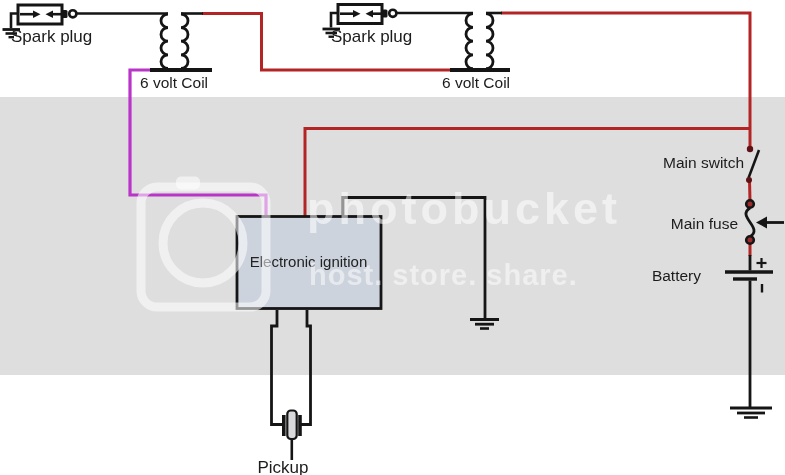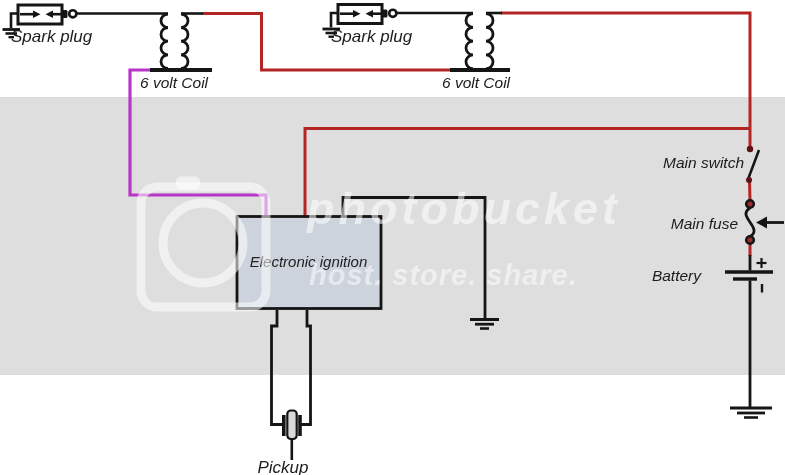--- a/index.html
+++ b/index.html
@@ -1,16 +1,16 @@
 <!DOCTYPE html>
 <html><head>
 <meta charset="utf-8">
 <style>
   html,body{margin:0;padding:0;background:#fff;}
-  .stage{width:785px;height:475px;position:relative;font-family:"Liberation Sans",sans-serif;font-style:italic;}
+  .stage{width:785px;height:475px;position:relative;font-family:"Liberation Sans",sans-serif;}
   svg{display:block;}
   .lbl{font-family:"Liberation Sans",sans-serif;fill:#1c1c1c;}
   .lbl15{font-size:15.5px;}
   .lbl17{font-size:17px;}
   .boxlbl{font-size:15px;fill:#222;}
   .blk{stroke:#151515;fill:none;}
   .w26{stroke-width:2.6;}
   .w28{stroke-width:2.8;}
   .w3{stroke-width:3;}
   .w4{stroke-width:4.2;}

